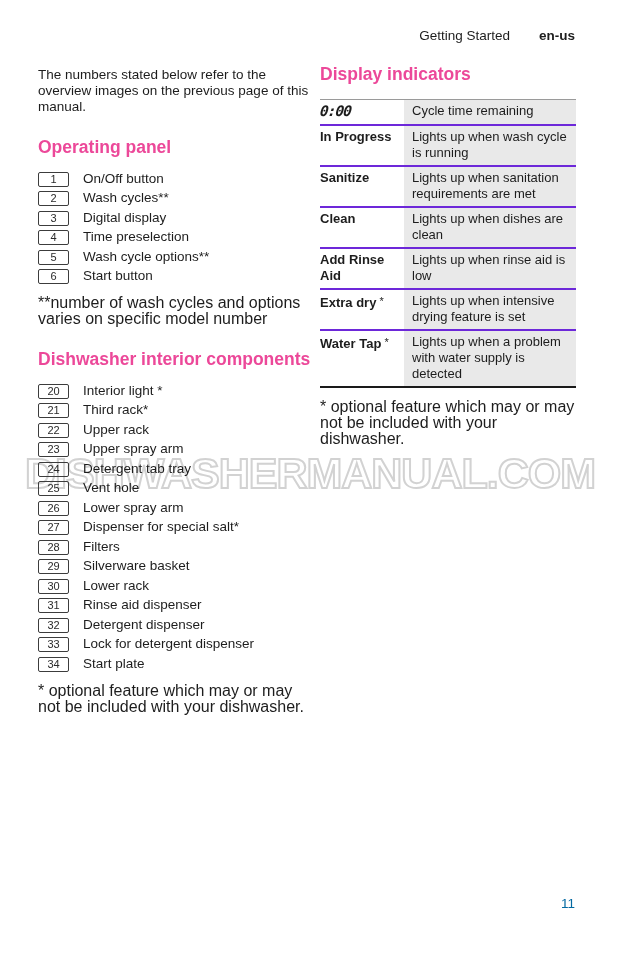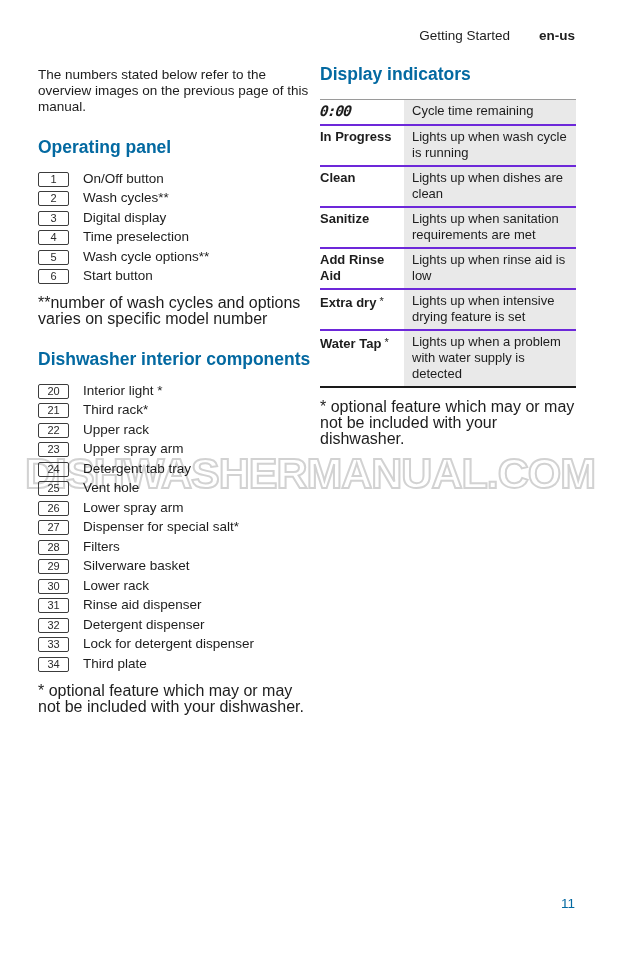--- a/index.html
+++ b/index.html
@@ -16,21 +16,21 @@
     position:absolute;top:28px;right:45px;
     font-size:13.5px;
   }
   .hdr .sec{color:#1d1d1d;text-align:right;}
   .hdr .loc{font-weight:bold;margin-left:29px;}
   
   .col-left{position:absolute;left:38px;top:67px;width:274px;}
   .col-right{position:absolute;left:320px;top:64px;width:256px;}
   .intro{font-size:13.5px;line-height:16.2px;}
   h2.blue{
-    color:#0369a1;
+    color:#ec4899;
     font-size:17.5px;line-height:20px;
     margin:21px 0 0 0;
   }
   .list{margin-top:14px;}
   .li{display:flex;align-items:flex-start;margin-bottom:3.5px;}
   .numbox{
     display:inline-block;
     width:29px;height:13px;
     border:1.5px solid #3c3c3c;
     border-radius:2px;
@@ -197,21 +197,21 @@
         <div class="li">
             <span class="numbox">32</span>
             <span class="li-label">Detergent dispenser</span>
           </div>
         <div class="li">
             <span class="numbox">33</span>
             <span class="li-label">Lock for detergent dispenser</span>
           </div>
         <div class="li">
             <span class="numbox">34</span>
-            <span class="li-label">Third plate</span>
+            <span class="li-label">Start plate</span>
           </div>
       </div>
 
       <div class="footnote">* optional feature which may or may not be included with your dishwasher.</div>
 
     </div>
 
     <div class="col-right">
 
       <h2 class="blue" style="margin-top:0;">Display indicators</h2>
@@ -220,28 +220,28 @@
         <tbody>
             <tr>
           <td class="ind"><span class="digital">0:00</span></td>
           <td class="desc">Cycle time remaining</td>
         </tr>
         <tr>
           <td class="ind"><span>In Progress</span></td>
           <td class="desc">Lights up when wash cycle is running</td>
         </tr>
         <tr>
+          <td class="ind"><span>Sanitize</span></td>
+          <td class="desc">Lights up when sanitation requirements are met</td>
+        </tr>
+        <tr>
           <td class="ind"><span>Clean</span></td>
           <td class="desc">Lights up when dishes are clean</td>
         </tr>
         <tr>
-          <td class="ind"><span>Sanitize</span></td>
-          <td class="desc">Lights up when sanitation requirements are met</td>
-        </tr>
-        <tr>
           <td class="ind"><span>Add Rinse Aid</span></td>
           <td class="desc">Lights up when rinse aid is low</td>
         </tr>
         <tr>
           <td class="ind"><span>Extra dry</span><span class="note"> *</span></td>
           <td class="desc">Lights up when intensive drying feature is set</td>
         </tr>
         <tr>
           <td class="ind"><span>Water Tap</span><span class="note"> *</span></td>
           <td class="desc">Lights up when a problem with water supply is detected</td>

